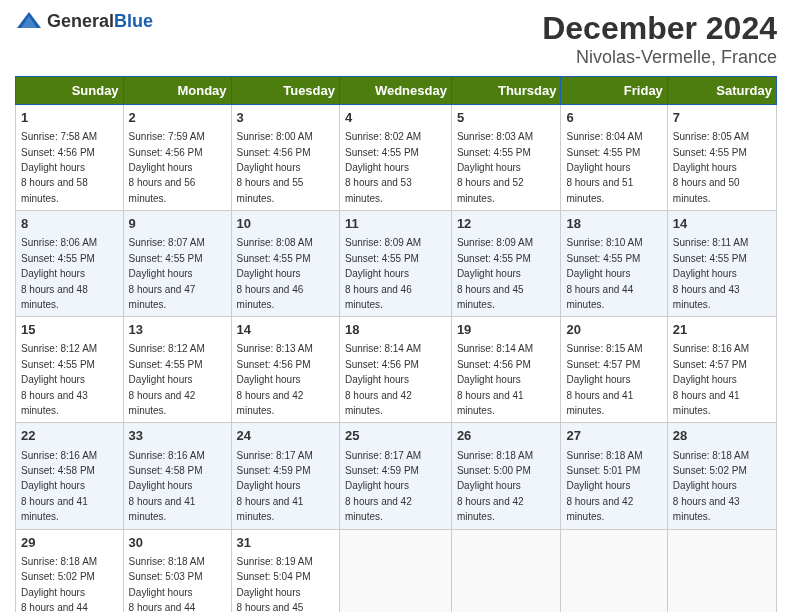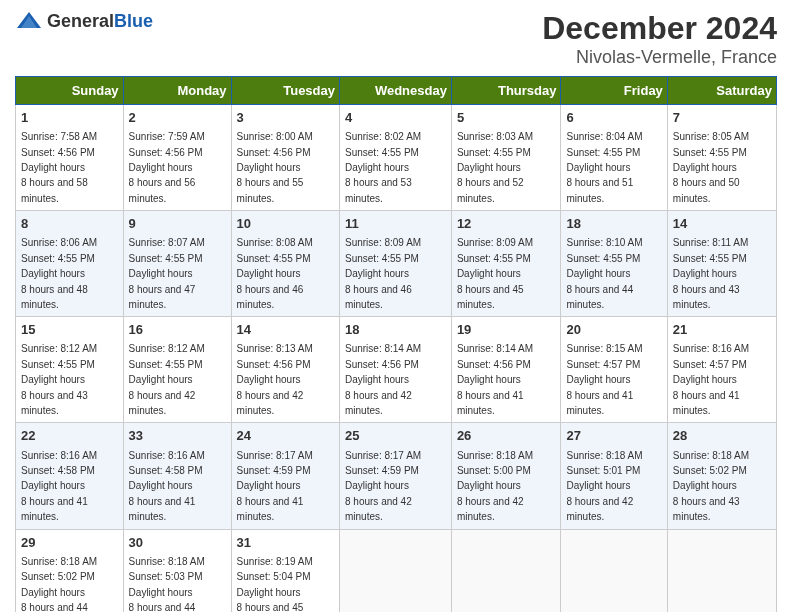--- a/index.html
+++ b/index.html
@@ -123,21 +123,21 @@
         <td><span class="day-number">8</span><span class="day-info">Sunrise: 8:06 AM<br>Sunset: 4:55 PM<br>Daylight hours<br>8 hours and 48 minutes.</span></td>
         <td><span class="day-number">9</span><span class="day-info">Sunrise: 8:07 AM<br>Sunset: 4:55 PM<br>Daylight hours<br>8 hours and 47 minutes.</span></td>
         <td><span class="day-number">10</span><span class="day-info">Sunrise: 8:08 AM<br>Sunset: 4:55 PM<br>Daylight hours<br>8 hours and 46 minutes.</span></td>
         <td><span class="day-number">11</span><span class="day-info">Sunrise: 8:09 AM<br>Sunset: 4:55 PM<br>Daylight hours<br>8 hours and 46 minutes.</span></td>
         <td><span class="day-number">12</span><span class="day-info">Sunrise: 8:09 AM<br>Sunset: 4:55 PM<br>Daylight hours<br>8 hours and 45 minutes.</span></td>
         <td><span class="day-number">18</span><span class="day-info">Sunrise: 8:10 AM<br>Sunset: 4:55 PM<br>Daylight hours<br>8 hours and 44 minutes.</span></td>
         <td><span class="day-number">14</span><span class="day-info">Sunrise: 8:11 AM<br>Sunset: 4:55 PM<br>Daylight hours<br>8 hours and 43 minutes.</span></td>
       </tr>
       <tr>
         <td><span class="day-number">15</span><span class="day-info">Sunrise: 8:12 AM<br>Sunset: 4:55 PM<br>Daylight hours<br>8 hours and 43 minutes.</span></td>
-        <td><span class="day-number">16</span><span class="day-info">Sunrise: 8:12 AM<br>Sunset: 4:55 PM<br>Daylight hours<br>8 hours and 42 minutes.</span></td>
+        <td><span class="day-number">13</span><span class="day-info">Sunrise: 8:12 AM<br>Sunset: 4:55 PM<br>Daylight hours<br>8 hours and 42 minutes.</span></td>
         <td><span class="day-number">14</span><span class="day-info">Sunrise: 8:13 AM<br>Sunset: 4:56 PM<br>Daylight hours<br>8 hours and 42 minutes.</span></td>
         <td><span class="day-number">18</span><span class="day-info">Sunrise: 8:14 AM<br>Sunset: 4:56 PM<br>Daylight hours<br>8 hours and 42 minutes.</span></td>
         <td><span class="day-number">19</span><span class="day-info">Sunrise: 8:14 AM<br>Sunset: 4:56 PM<br>Daylight hours<br>8 hours and 41 minutes.</span></td>
         <td><span class="day-number">20</span><span class="day-info">Sunrise: 8:15 AM<br>Sunset: 4:57 PM<br>Daylight hours<br>8 hours and 41 minutes.</span></td>
         <td><span class="day-number">21</span><span class="day-info">Sunrise: 8:16 AM<br>Sunset: 4:57 PM<br>Daylight hours<br>8 hours and 41 minutes.</span></td>
       </tr>
       <tr>
         <td><span class="day-number">22</span><span class="day-info">Sunrise: 8:16 AM<br>Sunset: 4:58 PM<br>Daylight hours<br>8 hours and 41 minutes.</span></td>
         <td><span class="day-number">33</span><span class="day-info">Sunrise: 8:16 AM<br>Sunset: 4:58 PM<br>Daylight hours<br>8 hours and 41 minutes.</span></td>
         <td><span class="day-number">24</span><span class="day-info">Sunrise: 8:17 AM<br>Sunset: 4:59 PM<br>Daylight hours<br>8 hours and 41 minutes.</span></td>

